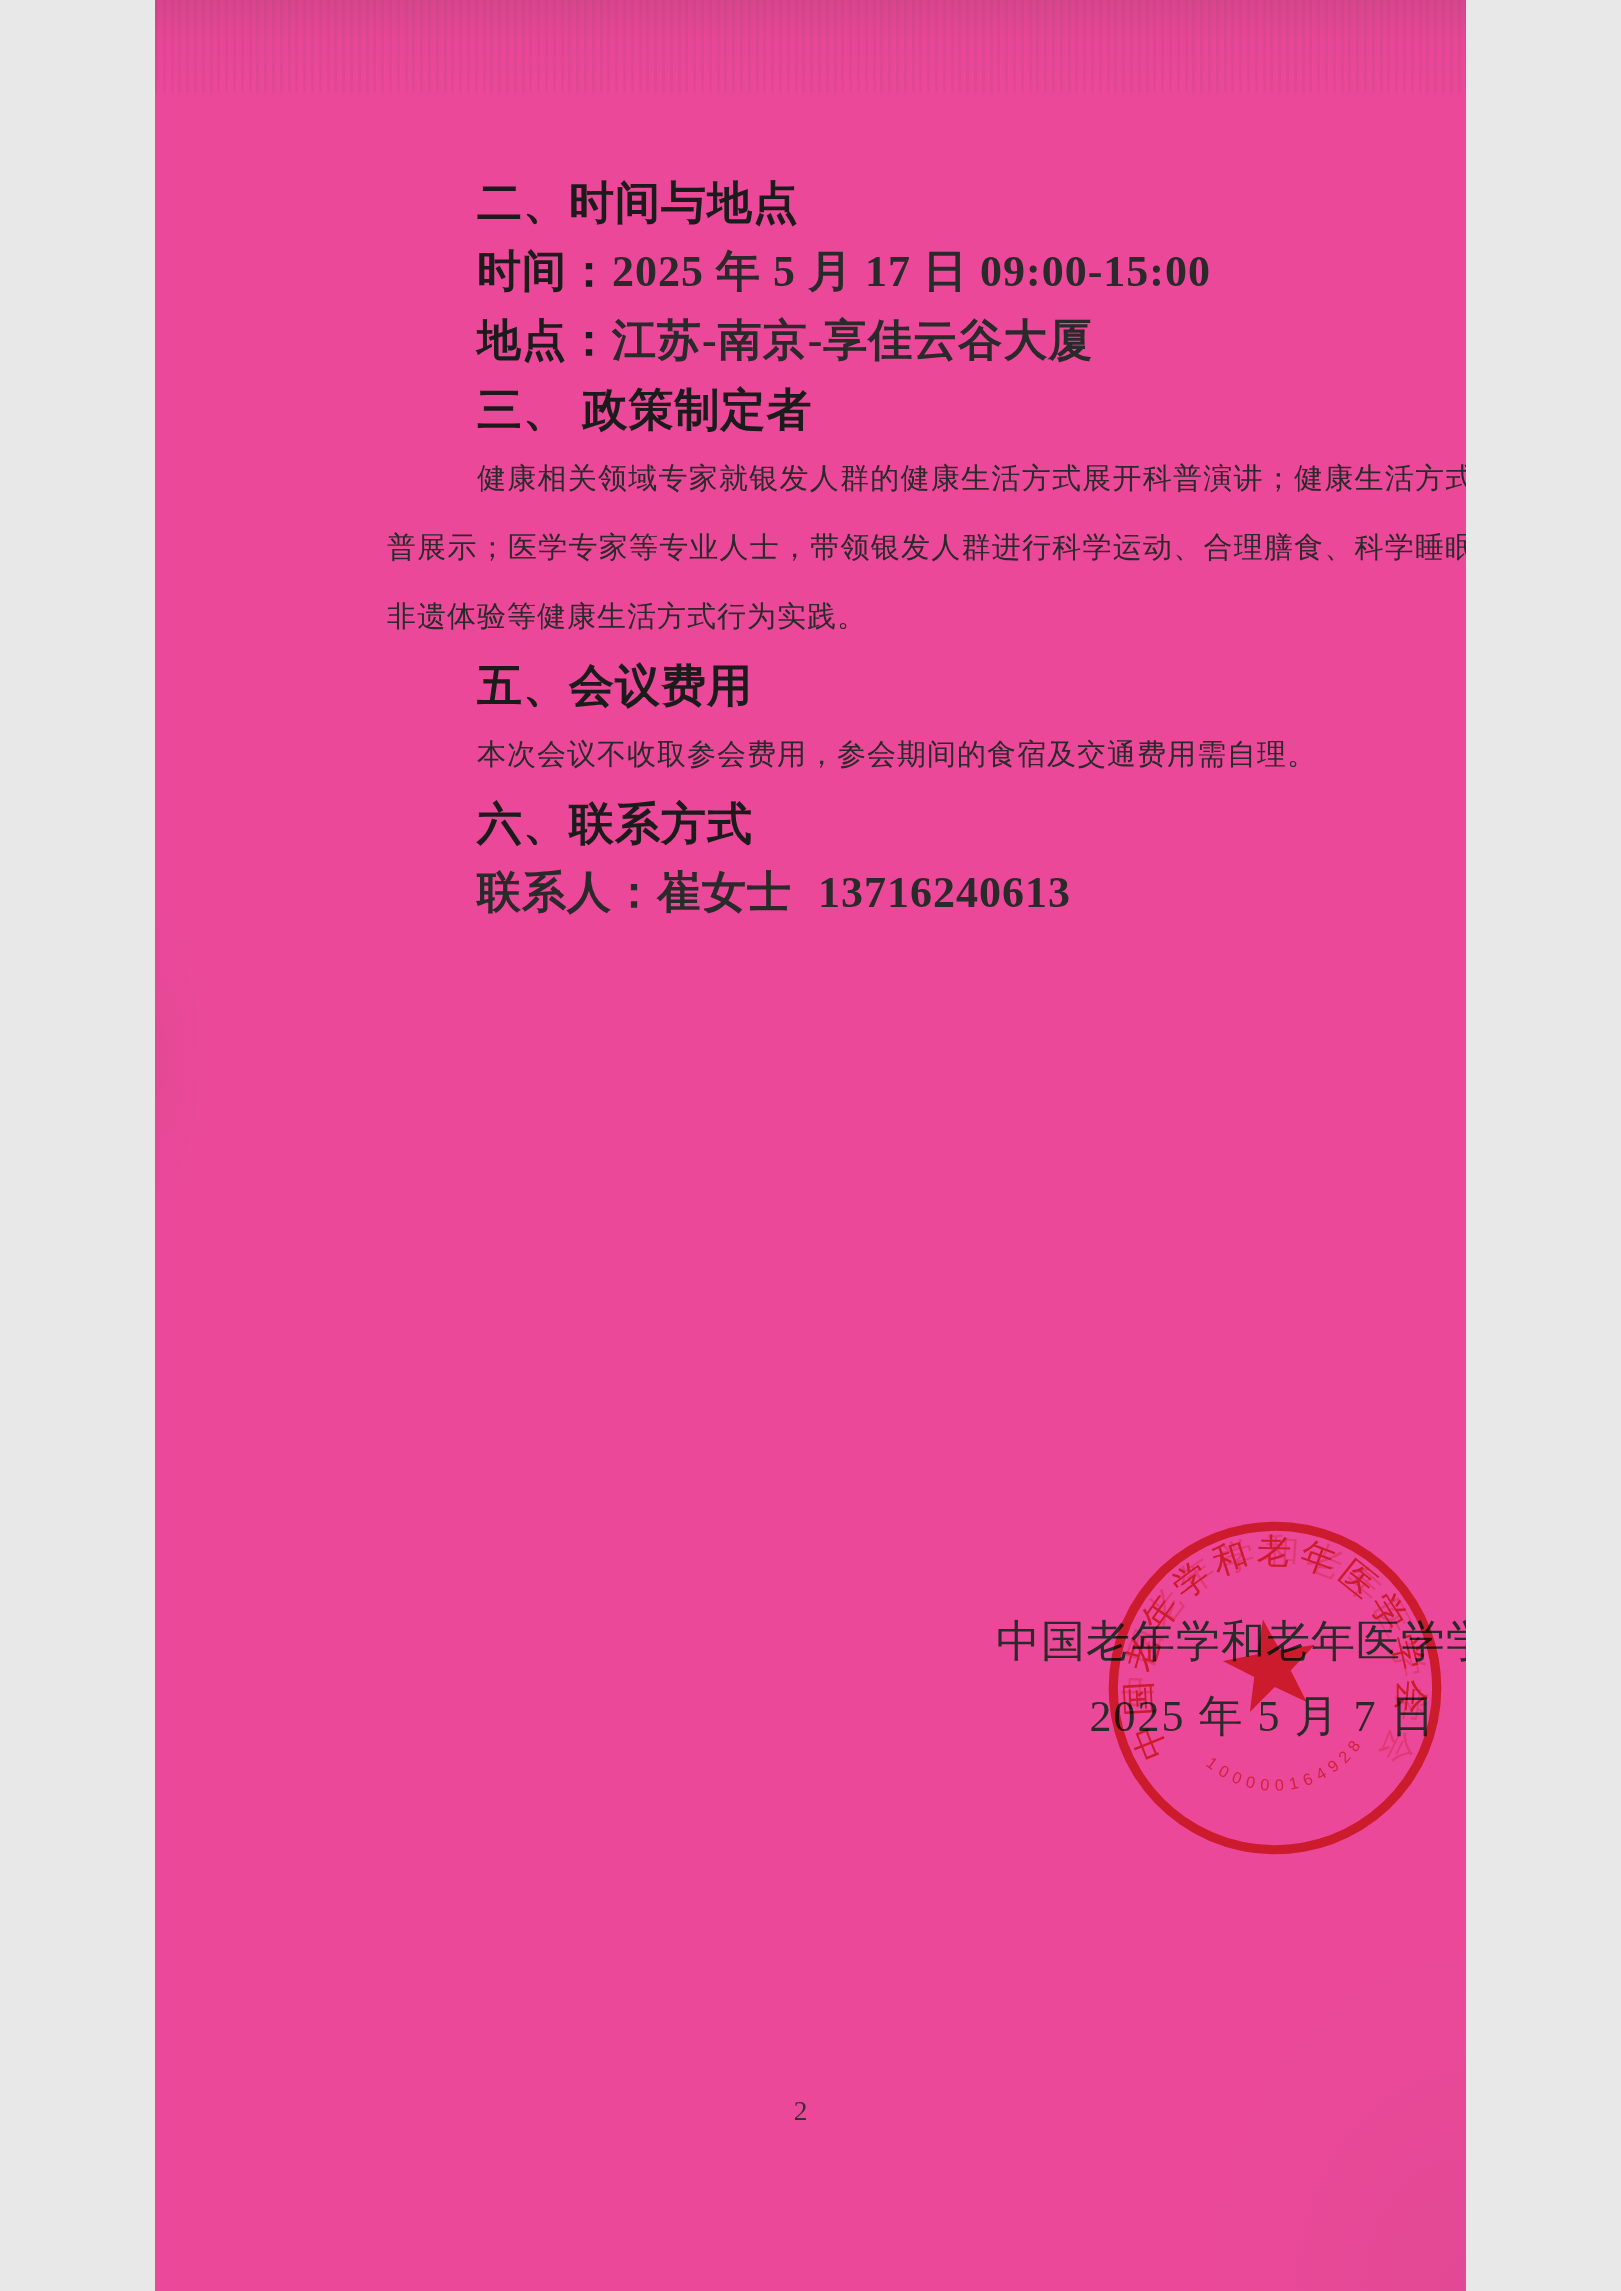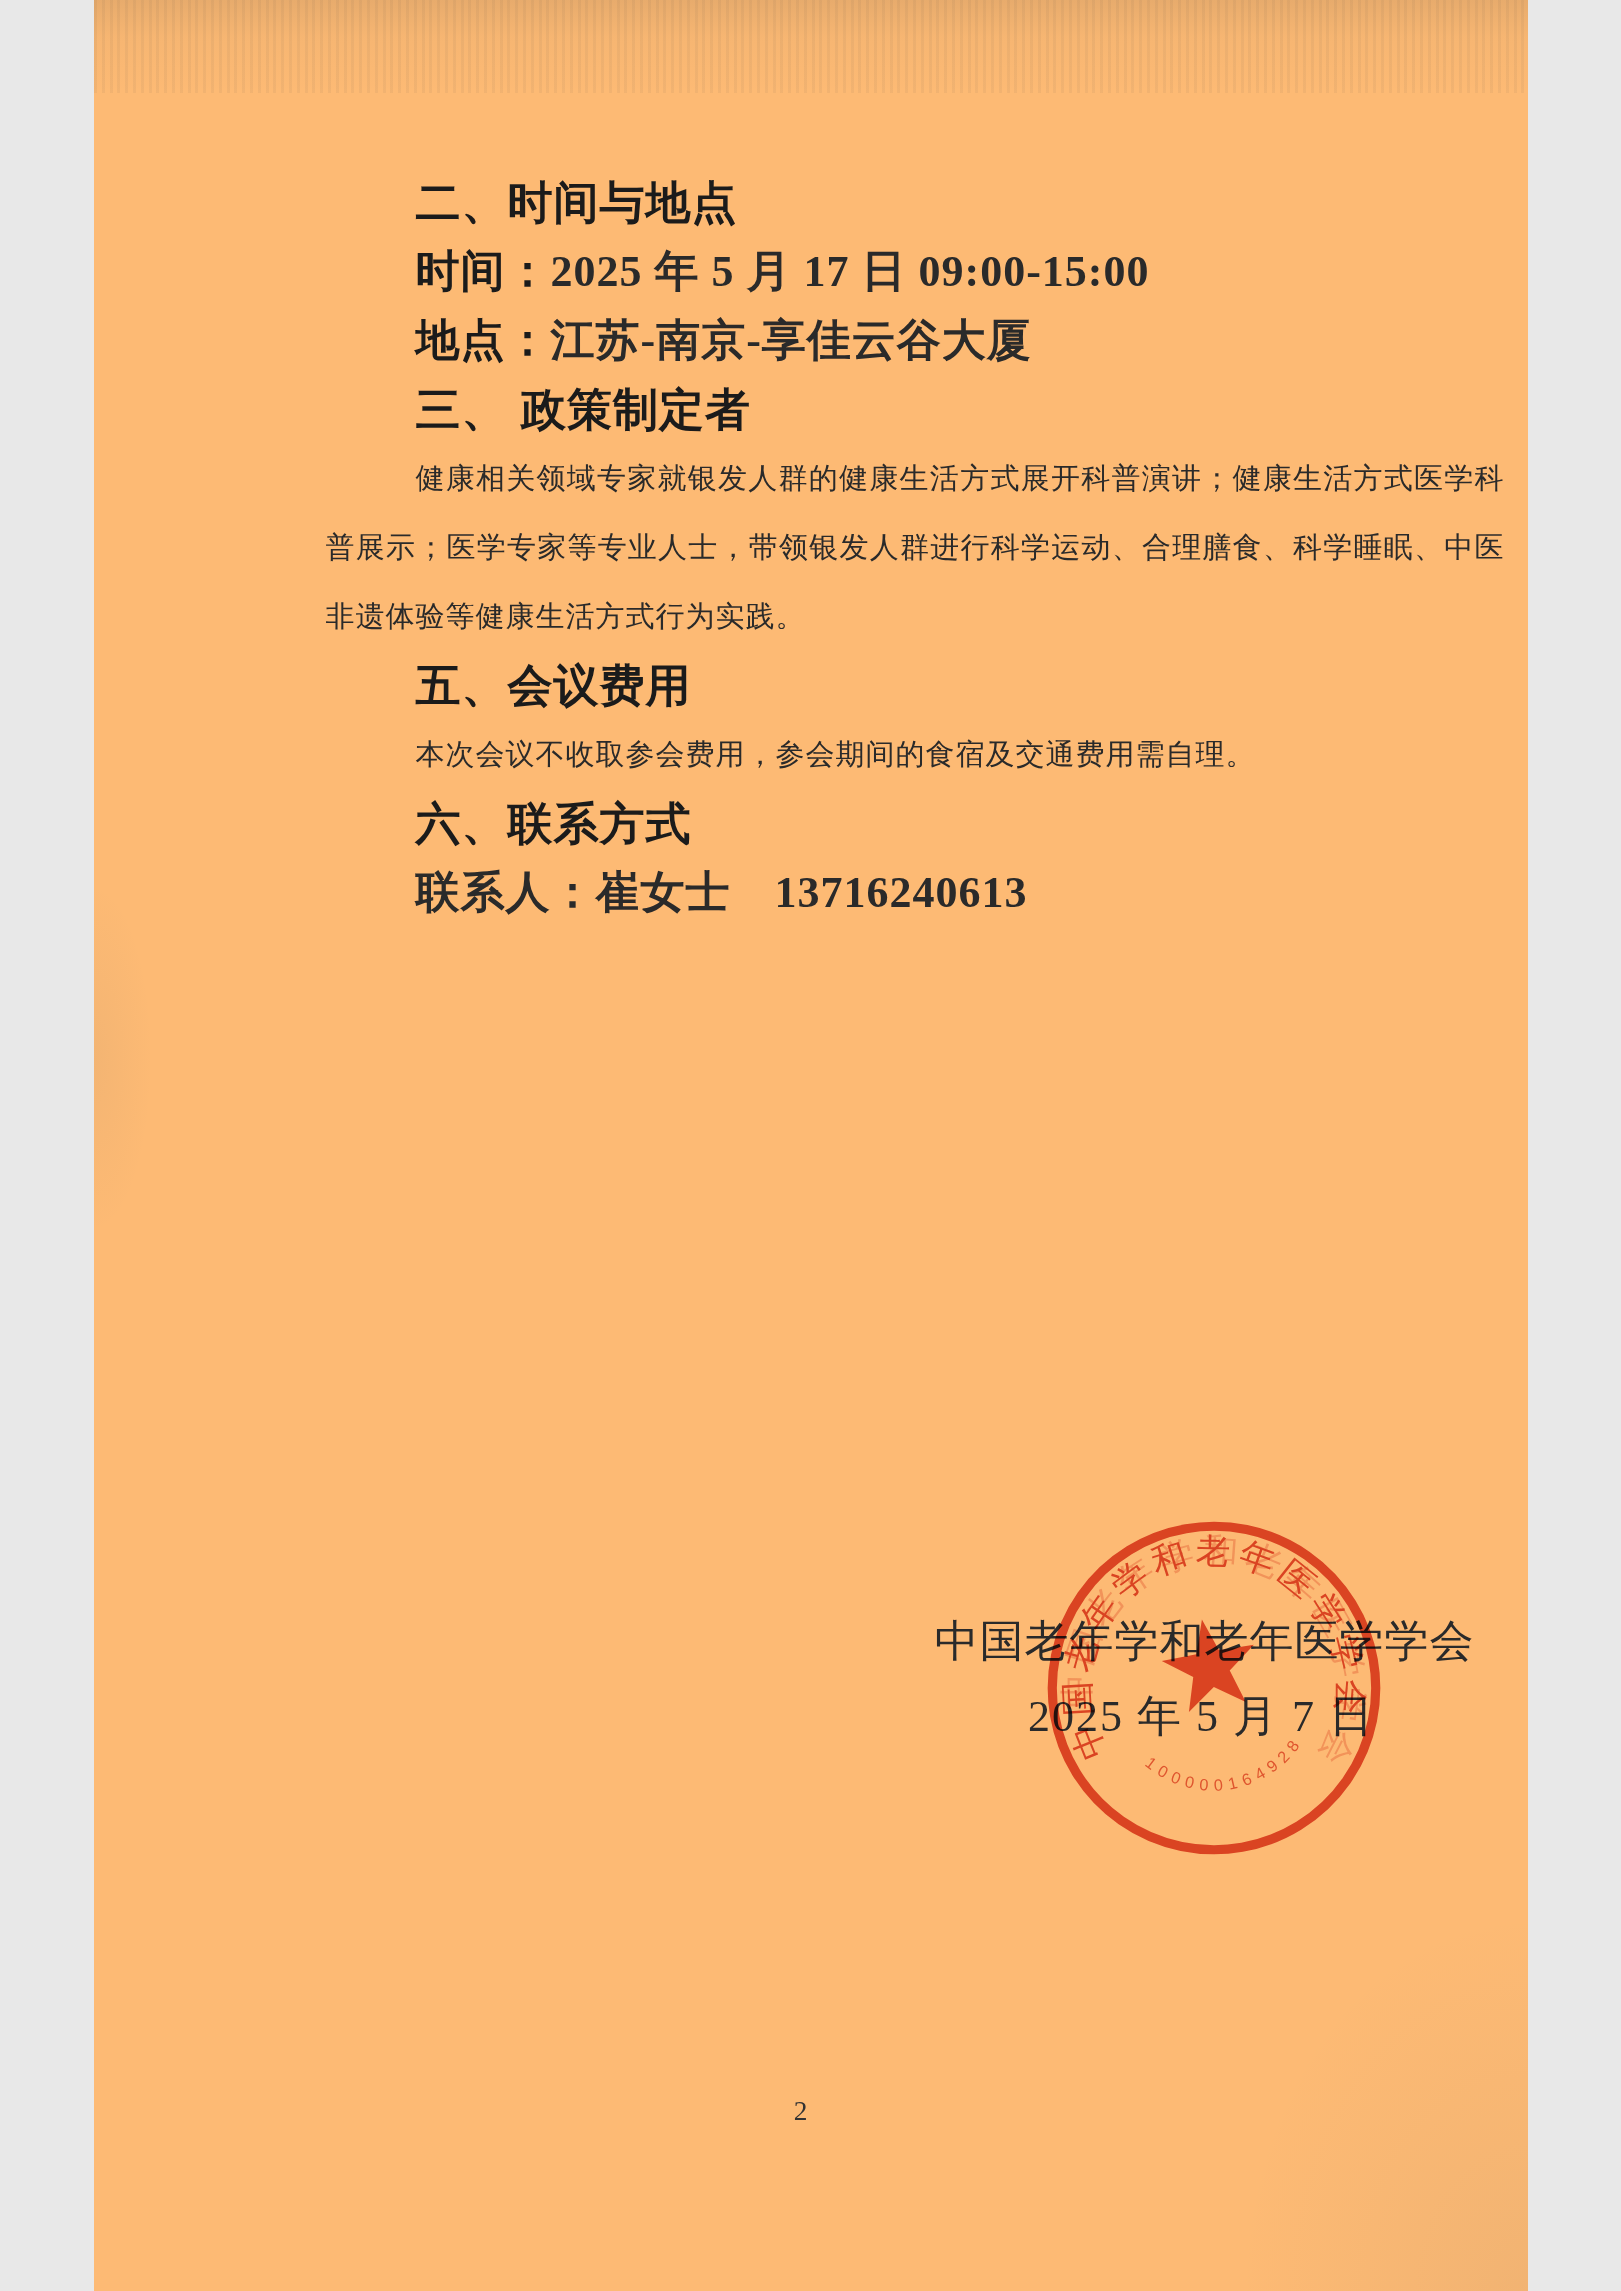--- a/index.html
+++ b/index.html
@@ -1,20 +1,20 @@
 <!DOCTYPE html>
 <html><head>
 <meta charset="utf-8">
 <style>
   html,body { margin:0; padding:0; background:#e8e8e8; }
   .page {
     position:relative;
-    width:1434px; height:2292px;
+    width:1311px; height:2292px;
     margin:0 auto;
-    background:#fdba74;
+    background:#ec4899;
     overflow:hidden;
     font-family:"Liberation Serif","DejaVu Serif",serif;
     color:#262626;
   }
   
   .noise-top {
     position:absolute; top:0; left:0; right:0; height:93px;
     background:
       repeating-linear-gradient(90deg, rgba(60,60,60,0.06) 0 2.9px, rgba(0,0,0,0) 2.9px 7.8px),
       linear-gradient(180deg, rgba(40,40,40,0.10) 0%, rgba(40,40,40,0.03) 40%, rgba(0,0,0,0) 100%);
@@ -40,21 +40,21 @@
   .kv { font-size:44px; text-indent:90px; letter-spacing:1px; }
   .kv .lab {
     font-family:Liberation Serif, serif;
     font-weight:700; color:#1b1b1b;
   }
   .kv .val { color:#2a2a2a;font-weight:bold; }
   .para {
     font-size:29px; text-indent:90px; letter-spacing:1px;
     text-align:justify; color:#2a2a2a;
   }
-  .phone { margin-left:44px; }
+  .phone { margin-left:26px; }
 
   .signature {
     position:absolute; left:841px; top:1615px; width:534px;
     text-align:center; color:#2a2a2a;
   }
   .sig-org  { font-size:44px; line-height:53px; letter-spacing:1px; white-space:nowrap; }
   .sig-date { font-size:44px; line-height:53px; margin-top:22px; letter-spacing:2px; white-space:nowrap; }
 
   .seal {
     position:absolute; left:946px; top:1514px; width:348px; height:348px;

